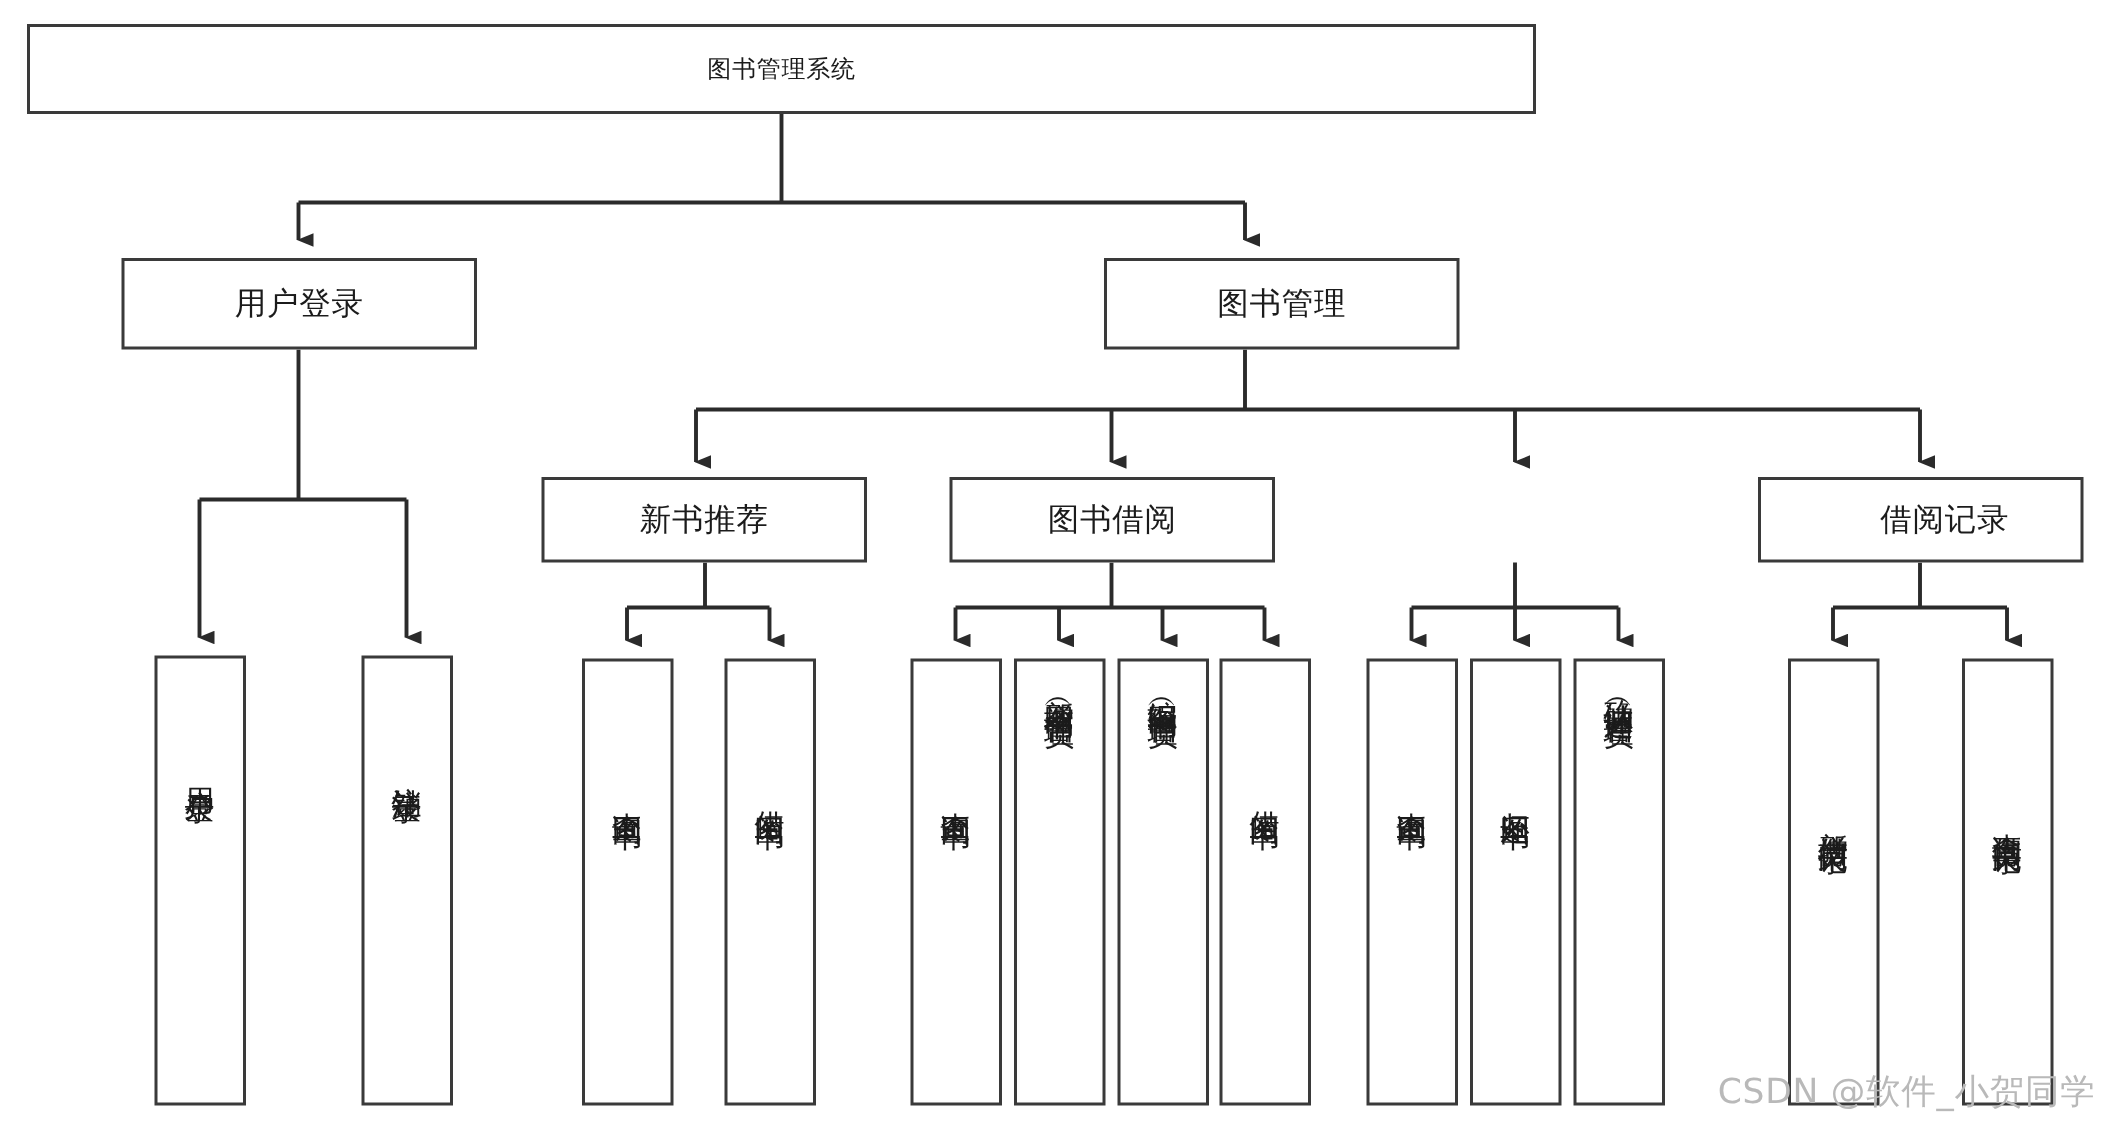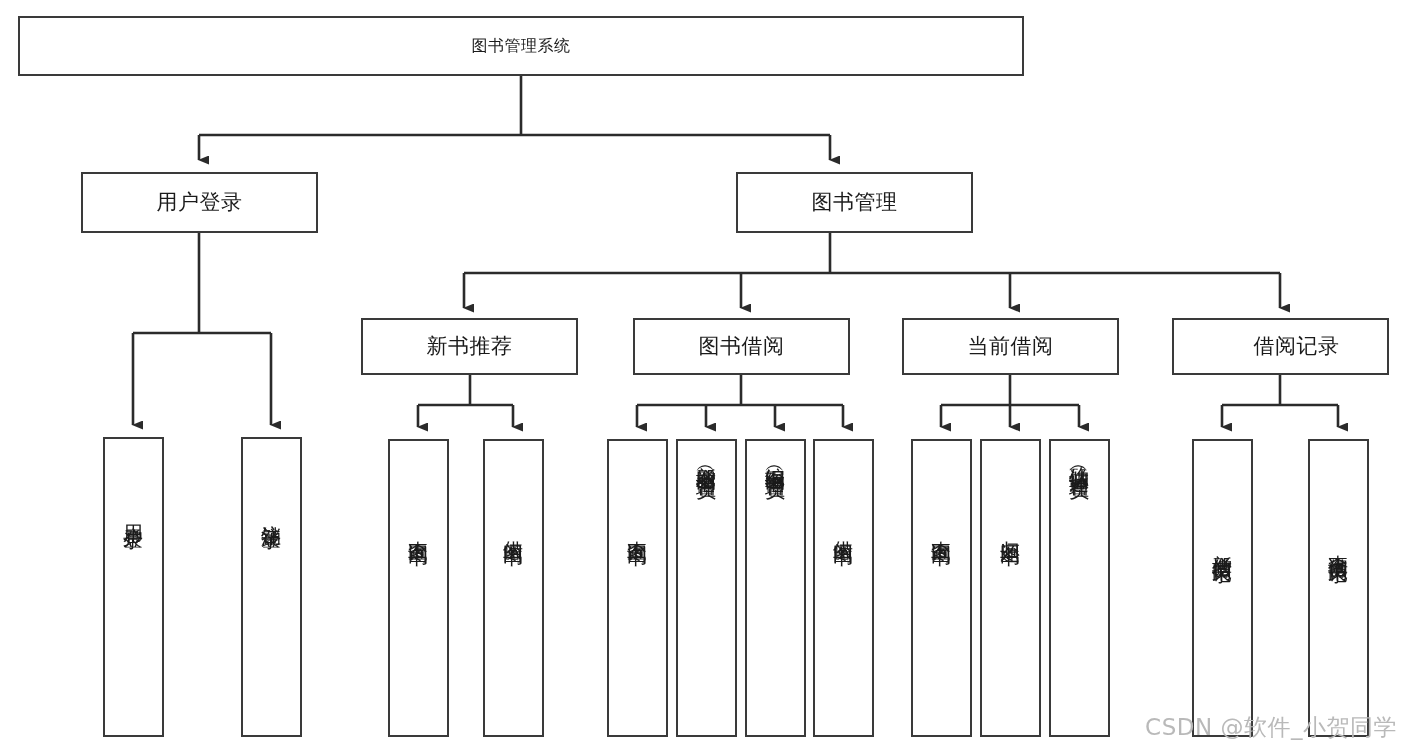--- a/index.html
+++ b/index.html
@@ -158,23 +158,20 @@
   </div>
 
   <div class="node-box horiz" style="left:361px; top:318px; width:217px; height:57px;">
     <span class="node-label">新书推荐</span>
   </div>
 
   <div class="node-box horiz" style="left:633px; top:318px; width:217px; height:57px;">
     <span class="node-label">图书借阅</span>
   </div>
 
-  <div class="node-box horiz" style="left:902px; top:318px; width:217px; height:57px;">
-    <span class="node-label">当前借阅</span>
-  </div>
 
   <div class="node-box horiz" style="left:1172px; top:318px; width:217px; height:57px;padding-left:32px;">
     <span class="node-label">借阅记录</span>
   </div>
 
   <div class="node-box vert talluser" style="left:103px; top:437px; width:61px; height:300px;">
     <span class="node-label">用户登录</span>
   </div>
 
   <div class="node-box vert talluser" style="left:241px; top:437px; width:61px; height:300px;">

